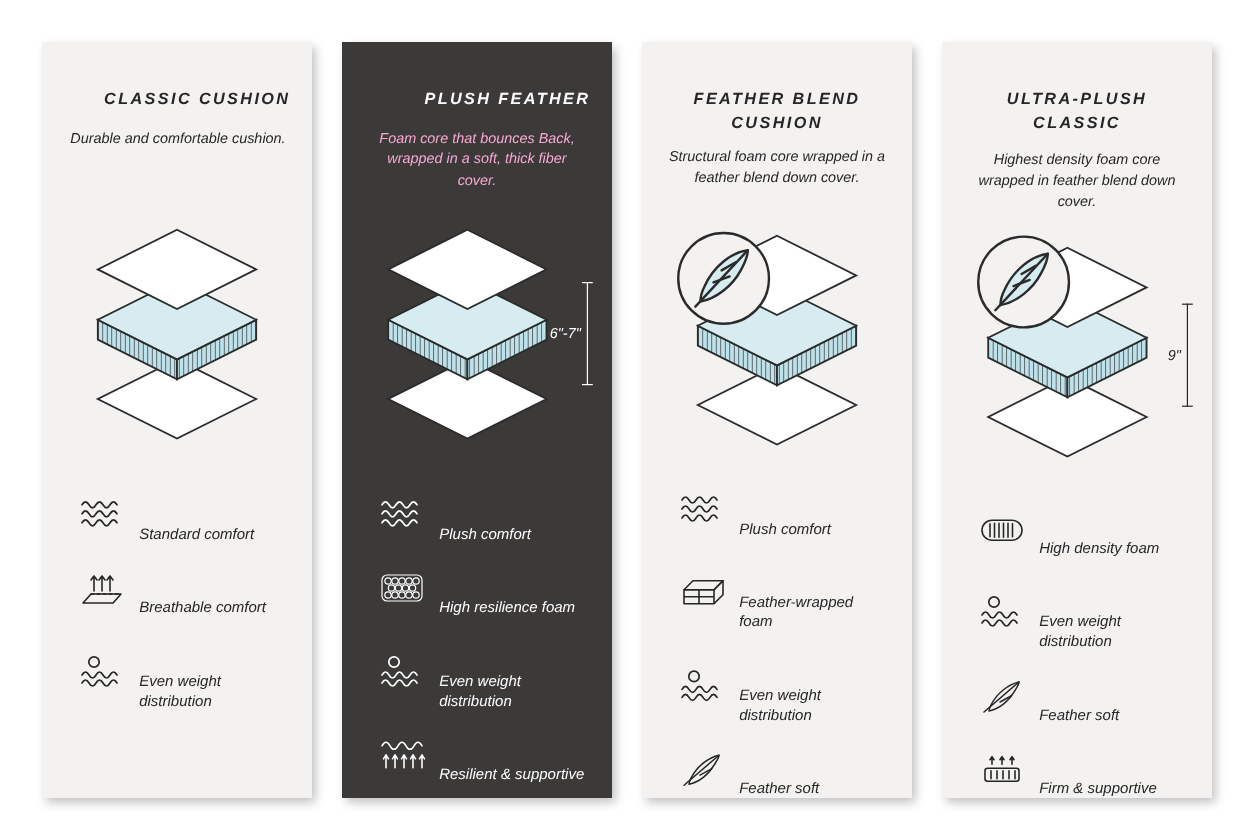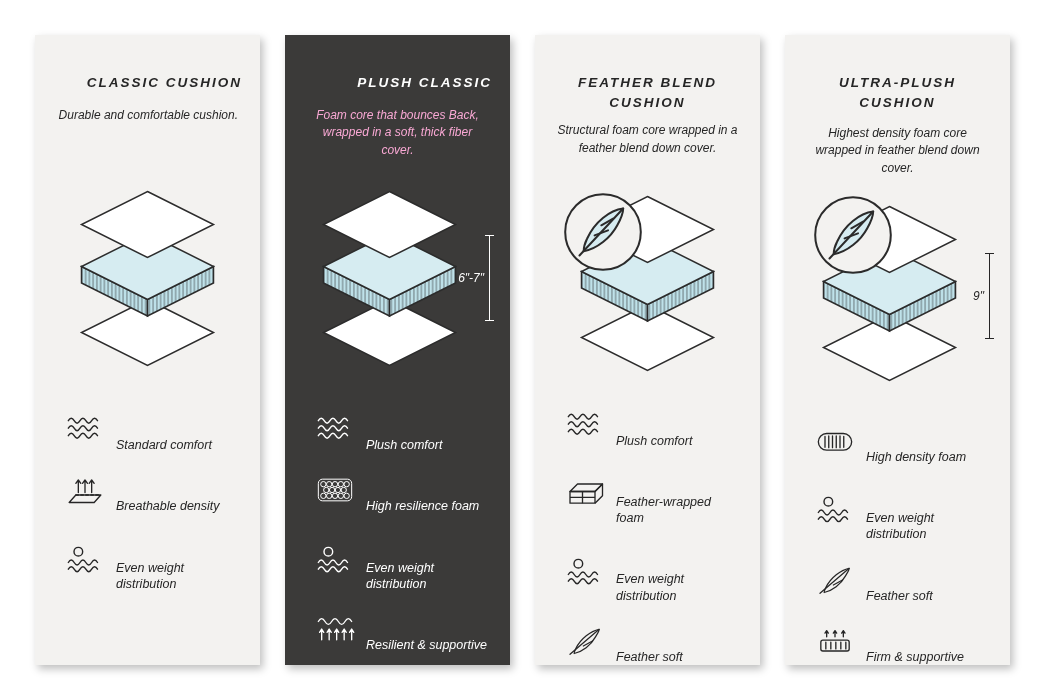--- a/index.html
+++ b/index.html
@@ -169,33 +169,33 @@
       <li class="feature">
         <svg class="ficon" viewBox="0 0 48 36">
             <use href="#i-waves"></use>
           </svg>
         <span class="flabel">Standard comfort</span>
       </li>
       <li class="feature">
         <svg class="ficon" viewBox="0 0 48 36">
             <use href="#i-breathable"></use>
           </svg>
-        <span class="flabel">Breathable density</span>
+        <span class="flabel">Breathable comfort</span>
       </li>
       <li class="feature">
         <svg class="ficon" viewBox="0 0 48 36">
             <use href="#i-weight"></use>
           </svg>
         <span class="flabel">Even weight distribution</span>
       </li>
     </ul>
   </section>
 
   <section class="card dark">
-    <h2 class="card-title">PLUSH CLASSIC</h2>
+    <h2 class="card-title">PLUSH FEATHER</h2>
     <p class="card-desc">Foam core that bounces Back, wrapped in a soft, thick fiber cover.</p>
     <div class="illustration has-measure">
       <svg class="cushion" viewBox="0 0 220 246">
           <use href="#sym-cushion"></use>
         </svg>
       <div class="measure">
         <span class="measure-label">6"-7"</span>
         <span class="measure-line"></span>
       </div>
     </div>
@@ -260,21 +260,21 @@
       <li class="feature">
         <svg class="ficon" viewBox="0 0 48 36">
             <use href="#i-feather"></use>
           </svg>
         <span class="flabel">Feather soft</span>
       </li>
     </ul>
   </section>
 
   <section class="card">
-    <h2 class="card-title">ULTRA-PLUSH CUSHION</h2>
+    <h2 class="card-title">ULTRA-PLUSH CLASSIC</h2>
     <p class="card-desc">Highest density foam core wrapped in feather blend down cover.</p>
     <div class="illustration has-measure">
       <svg class="cushion" viewBox="0 0 220 246">
           <use href="#sym-cushion"></use>
         </svg>
       <svg class="badge" viewBox="0 0 100 100">
           <use href="#sym-badge"></use>
         </svg>
       <div class="measure">
         <span class="measure-label">9"</span>

